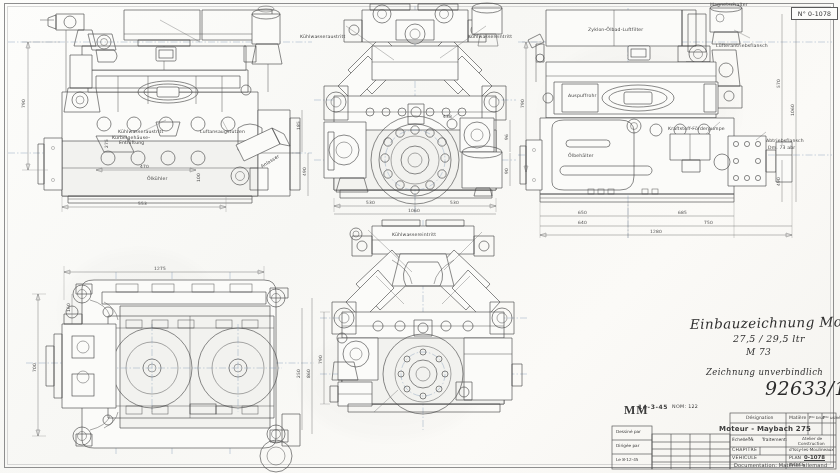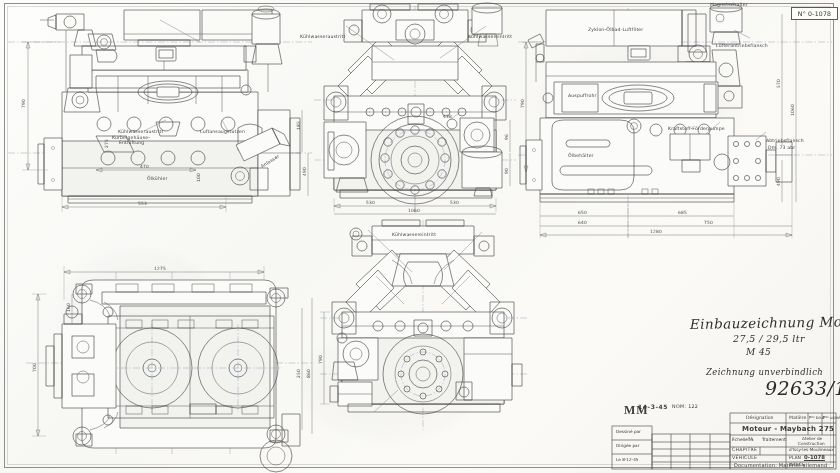--- a/index.html
+++ b/index.html
@@ -656,21 +656,21 @@
 
     <text class="lbl" x="76" y="22">Kühlwassereintritt</text>
     <text class="dtx" x="6" y="150" transform="rotate(-90 6 150)">790</text>
   </svg>
   </div>
 
   <div id="drawno">N° 0-1078</div>
 
   <div class="hand" id="maintitle">Einbauzeichnung Motor 275</div>
   <div class="hand" id="subtitle1">27,5 / 29,5 ltr</div>
-  <div class="hand" id="subtitle2">M 45</div>
+  <div class="hand" id="subtitle2">M 73</div>
   <div class="hand" id="note">Zeichnung unverbindlich</div>
   <div class="hand" id="bignum">92633/1</div>
 
   <div id="titleblock">
     <svg id="tb-svg" width="224" height="66" viewBox="0 0 224 66">
       <g stroke="#5a5a5a" stroke-width=".7" fill="none">
 
         <rect x="0" y="22" width="40" height="43"></rect>
         <line x1="0" y1="36" x2="40" y2="36"></line>
         <line x1="0" y1="50" x2="40" y2="50"></line>
@@ -700,21 +700,21 @@
 
     <span class="tbtxt" style="left:12px;top:0px;font-size:12px;font-weight:bold;letter-spacing:1px;font-family:Liberation Serif, serif;">MM</span>
     <span class="tbtxt" style="left:26px;top:0px;font-size:6px;font-weight:bold;letter-spacing:.6px;">14-3-45</span>
     <span class="tbtxt" style="left:60px;top:1px;font-size:4.8px;letter-spacing:.3px;">NOM: 122</span>
 
     <span class="tbtxt" style="left:134px;top:12px;font-size:4.6px;">Désignation</span>
     <span class="tbtxt" style="left:177px;top:12px;font-size:4.6px;">Matière</span>
     <span class="tbtxt" style="left:197px;top:12px;font-size:4px;">Pᵈᵉ brut</span>
     <span class="tbtxt" style="left:211px;top:12px;font-size:4px;">Pᵈᵉ usiné</span>
 
-    <span class="tbtxt" style="left:130px;top:22px;font-size:7px;font-weight:bold;letter-spacing:.2px;">Moteur - Maybach 275</span>
+    <span class="tbtxt" style="left:107px;top:22px;font-size:7px;font-weight:bold;letter-spacing:.2px;">Moteur - Maybach 275</span>
 
     <span class="tbtxt" style="left:120px;top:34px;font-size:4.4px;">Echelle:</span>
     <span class="tbtxt" style="left:136px;top:33px;font-size:5.4px;font-weight:bold;">⅕</span>
     <span class="tbtxt" style="left:150px;top:34px;font-size:4.4px;">Traitement:</span>
 
     <span class="tbtxt" style="left:120px;top:44px;font-size:4.6px;letter-spacing:.3px;">CHAPITRE</span>
     <span class="tbtxt" style="left:120px;top:52px;font-size:4.6px;letter-spacing:.3px;">VÉHICULE</span>
     <span class="tbtxt" style="left:122px;top:59px;font-size:5px;letter-spacing:.2px;">Documentation: Matériel allemand</span>
 
     <span class="tbtxt" style="left:190px;top:33px;font-size:4.2px;">Atelier de</span>

